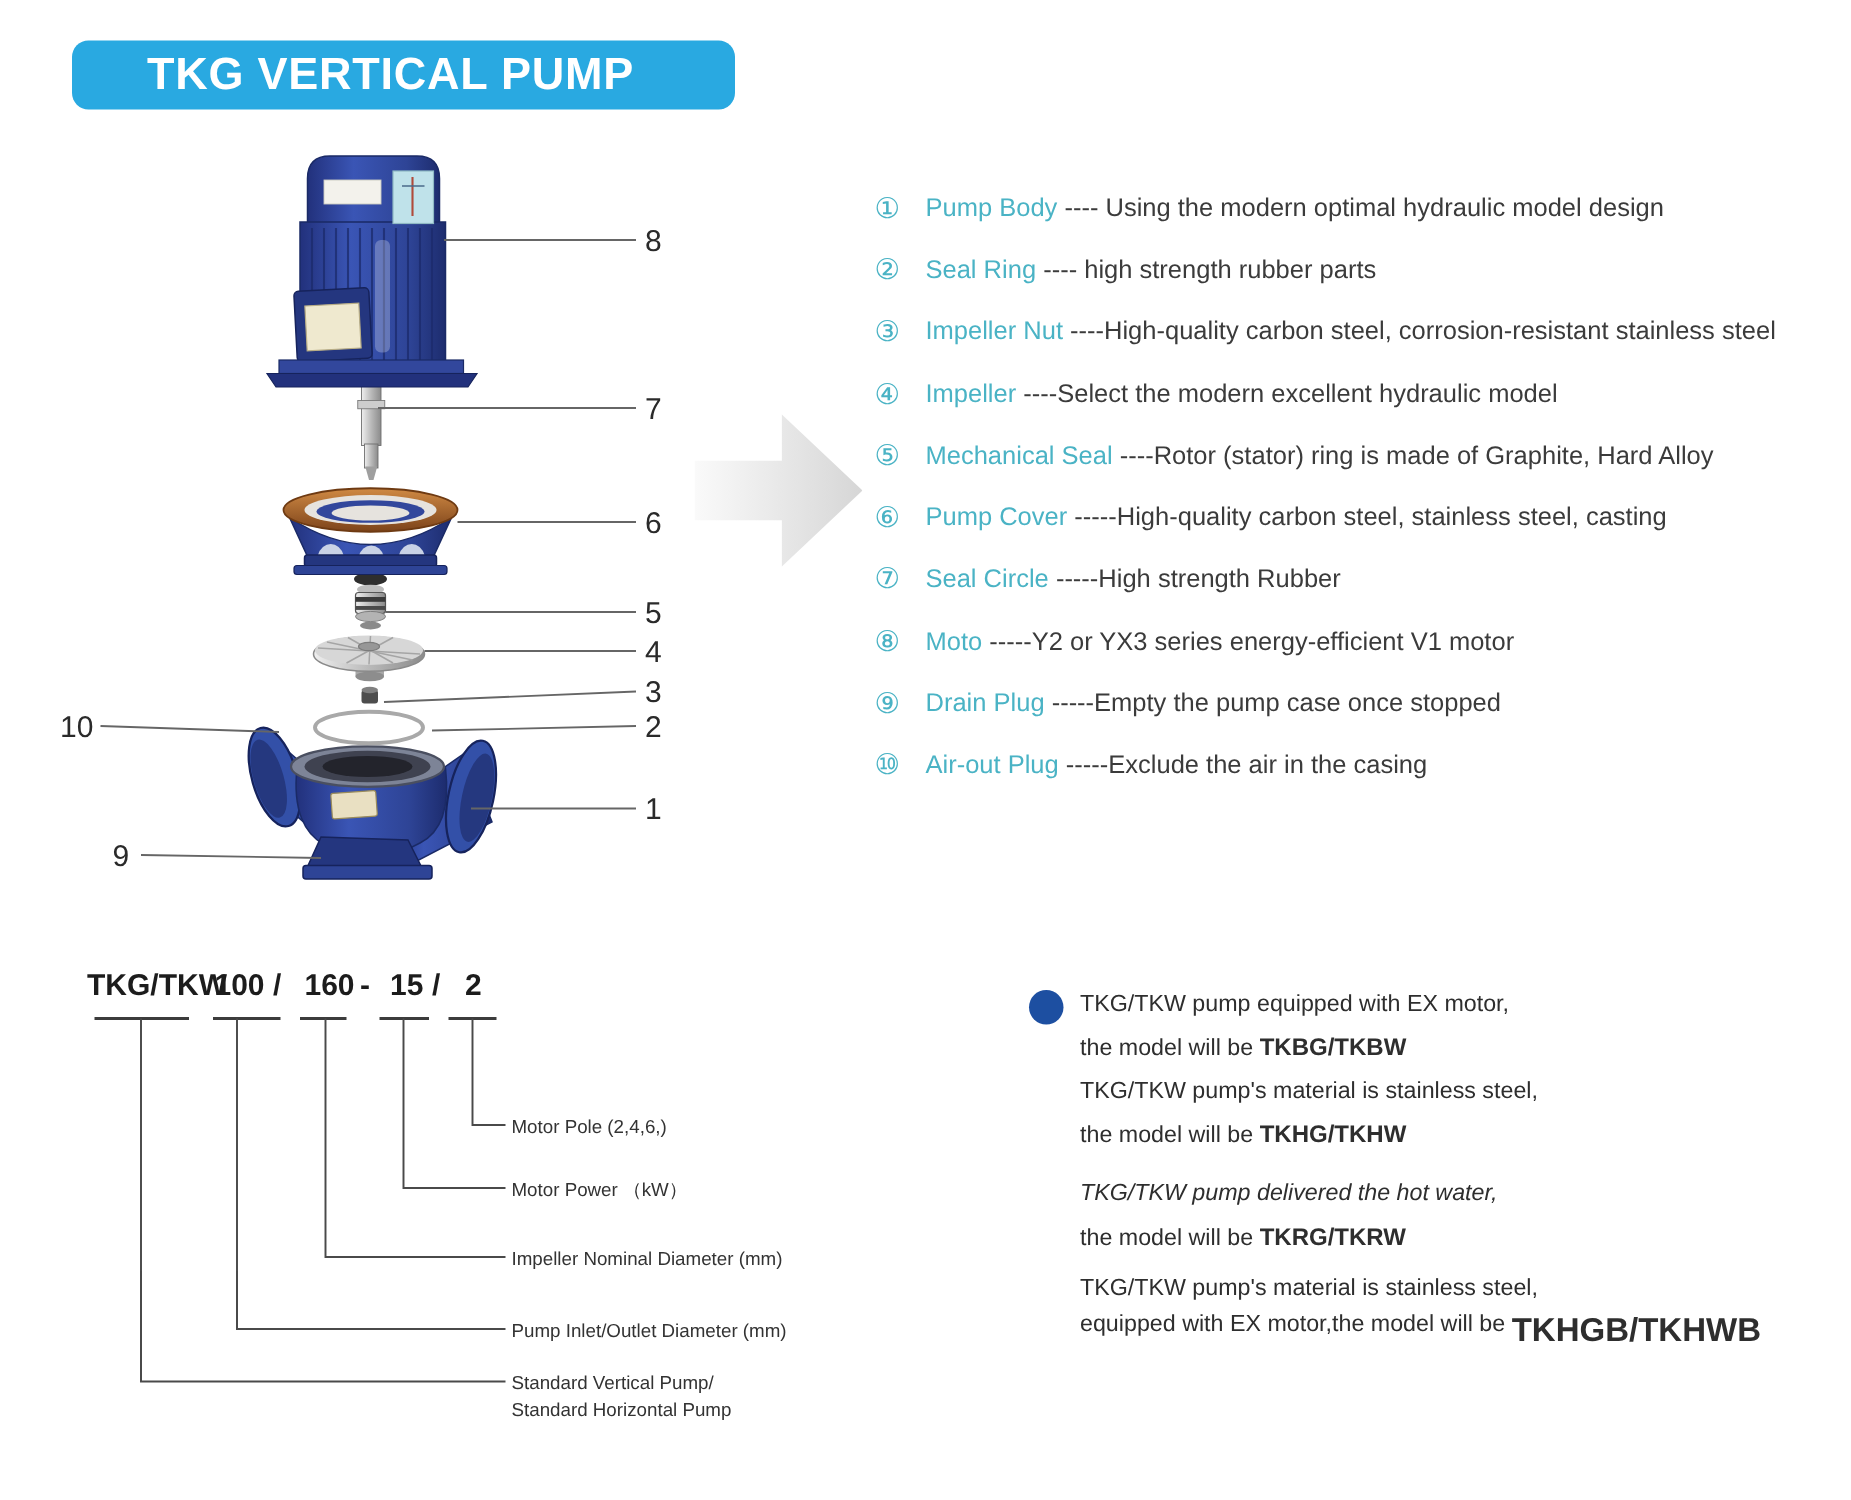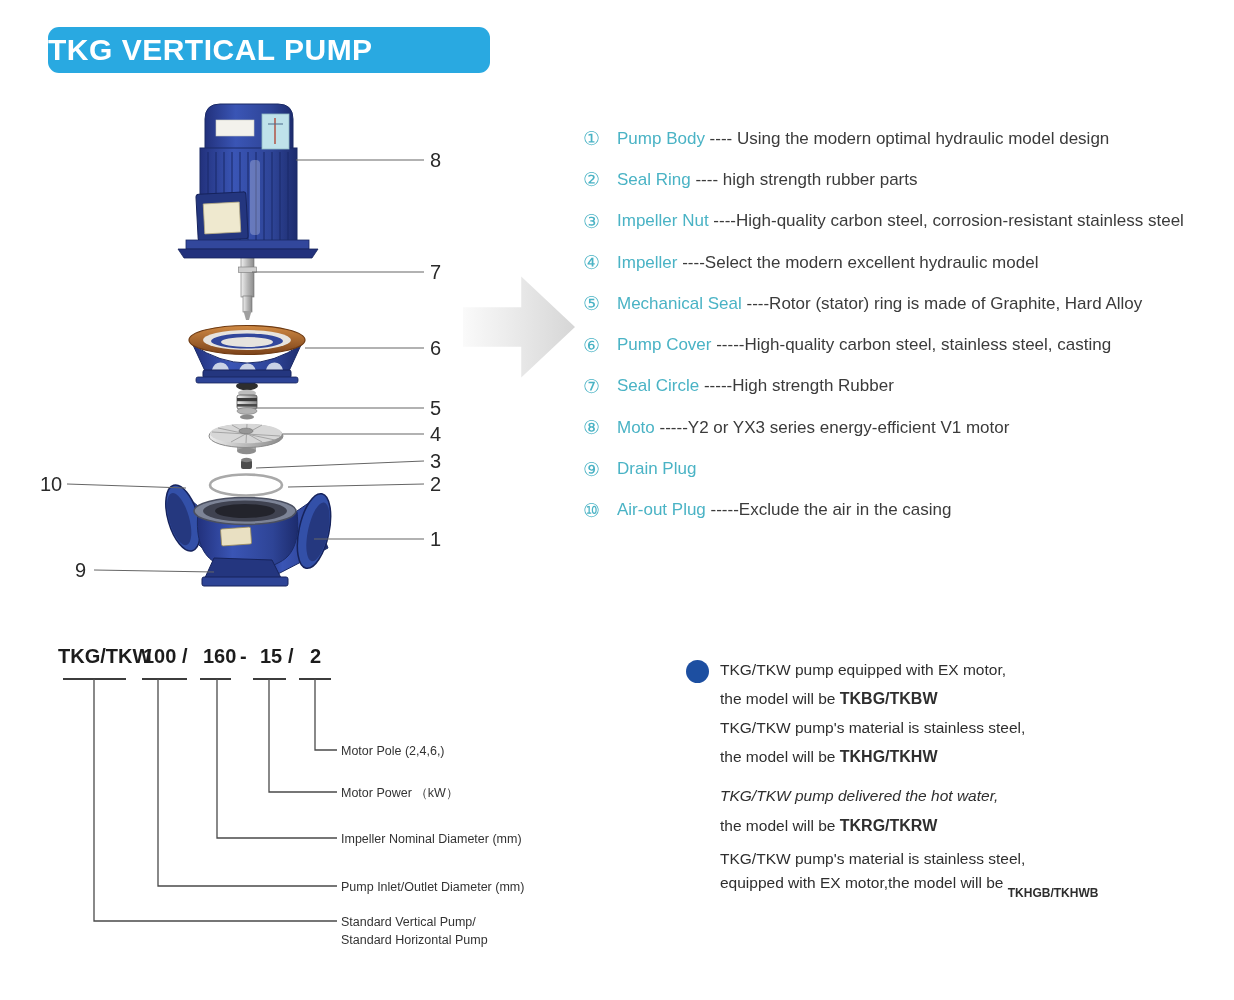--- a/index.html
+++ b/index.html
@@ -7,20 +7,21 @@
   body { font-family:"Liberation Sans", sans-serif; }
   .page {
     position:relative; width:1234px; height:1000px; background:#fff; overflow:hidden;
   }
 
   
   .banner {
     position:absolute; left:48px; top:27px; width:442px; height:46px;
     background:#29a9e1; border-radius:11px;
     display:flex; align-items:center;
+    padding-left:50px;
     color:#ffffff; font-size:30px; font-weight:bold; letter-spacing:0.5px;
   }
 
   
   .diagram { position:absolute; left:0; top:88px; width:460px; height:520px; }
   .diagram svg { display:block; width:460px; height:520px; }
   .co-line { stroke:#666; stroke-width:1.2; }
   .co-num { font-family:"Liberation Sans", sans-serif; font-size:20px; fill:#2a2a2a; }
 
   
@@ -59,21 +60,21 @@
   .notes {
     position:absolute; left:720px; top:661px; width:500px;
     font-size:15.5px; color:#2e2e2e;
   }
   .note-line { height:29px; display:flex; align-items:flex-start; white-space:pre; }
   .note-line.g2 { height:30px; }
   .note-line.g3 { height:24px; }
   .note-line.gap-before { margin-top:10px;font-style:italic; }
   .note-line.small-gap-before { margin-top:3px; }
   .note-strong { font-weight:bold; font-size:16px; }
-  .note-strong.big { font-size:12px;margin-top:12px; }
+  .note-strong.big { font-size:22px; }
 </style>
 </head>
 <body>
 
 <div class="page">
 
   <div class="banner">
     <span>TKG VERTICAL PUMP</span>
   </div>
 
@@ -267,21 +268,21 @@
     <div class="part-row">
       <span class="part-num">⑥</span><span class="part-name">Pump Cover</span><span class="part-desc"> -----High-quality carbon steel, stainless steel, casting</span>
     </div>
     <div class="part-row">
       <span class="part-num">⑦</span><span class="part-name">Seal Circle</span><span class="part-desc"> -----High strength Rubber</span>
     </div>
     <div class="part-row">
       <span class="part-num">⑧</span><span class="part-name">Moto</span><span class="part-desc"> -----Y2 or YX3 series energy-efficient V1 motor</span>
     </div>
     <div class="part-row">
-      <span class="part-num">⑨</span><span class="part-name">Drain Plug</span>
+      <span class="part-num">⑨</span><span class="part-name">Drain Plug</span><span class="part-desc"> -----Empty the pump case once stopped</span>
     </div>
     <div class="part-row">
       <span class="part-num">⑩</span><span class="part-name">Air-out Plug</span><span class="part-desc"> -----Exclude the air in the casing</span>
     </div>
   </div>
 
   <div class="model-section">
     <svg viewBox="0 630 625 345">
 
       <g>

